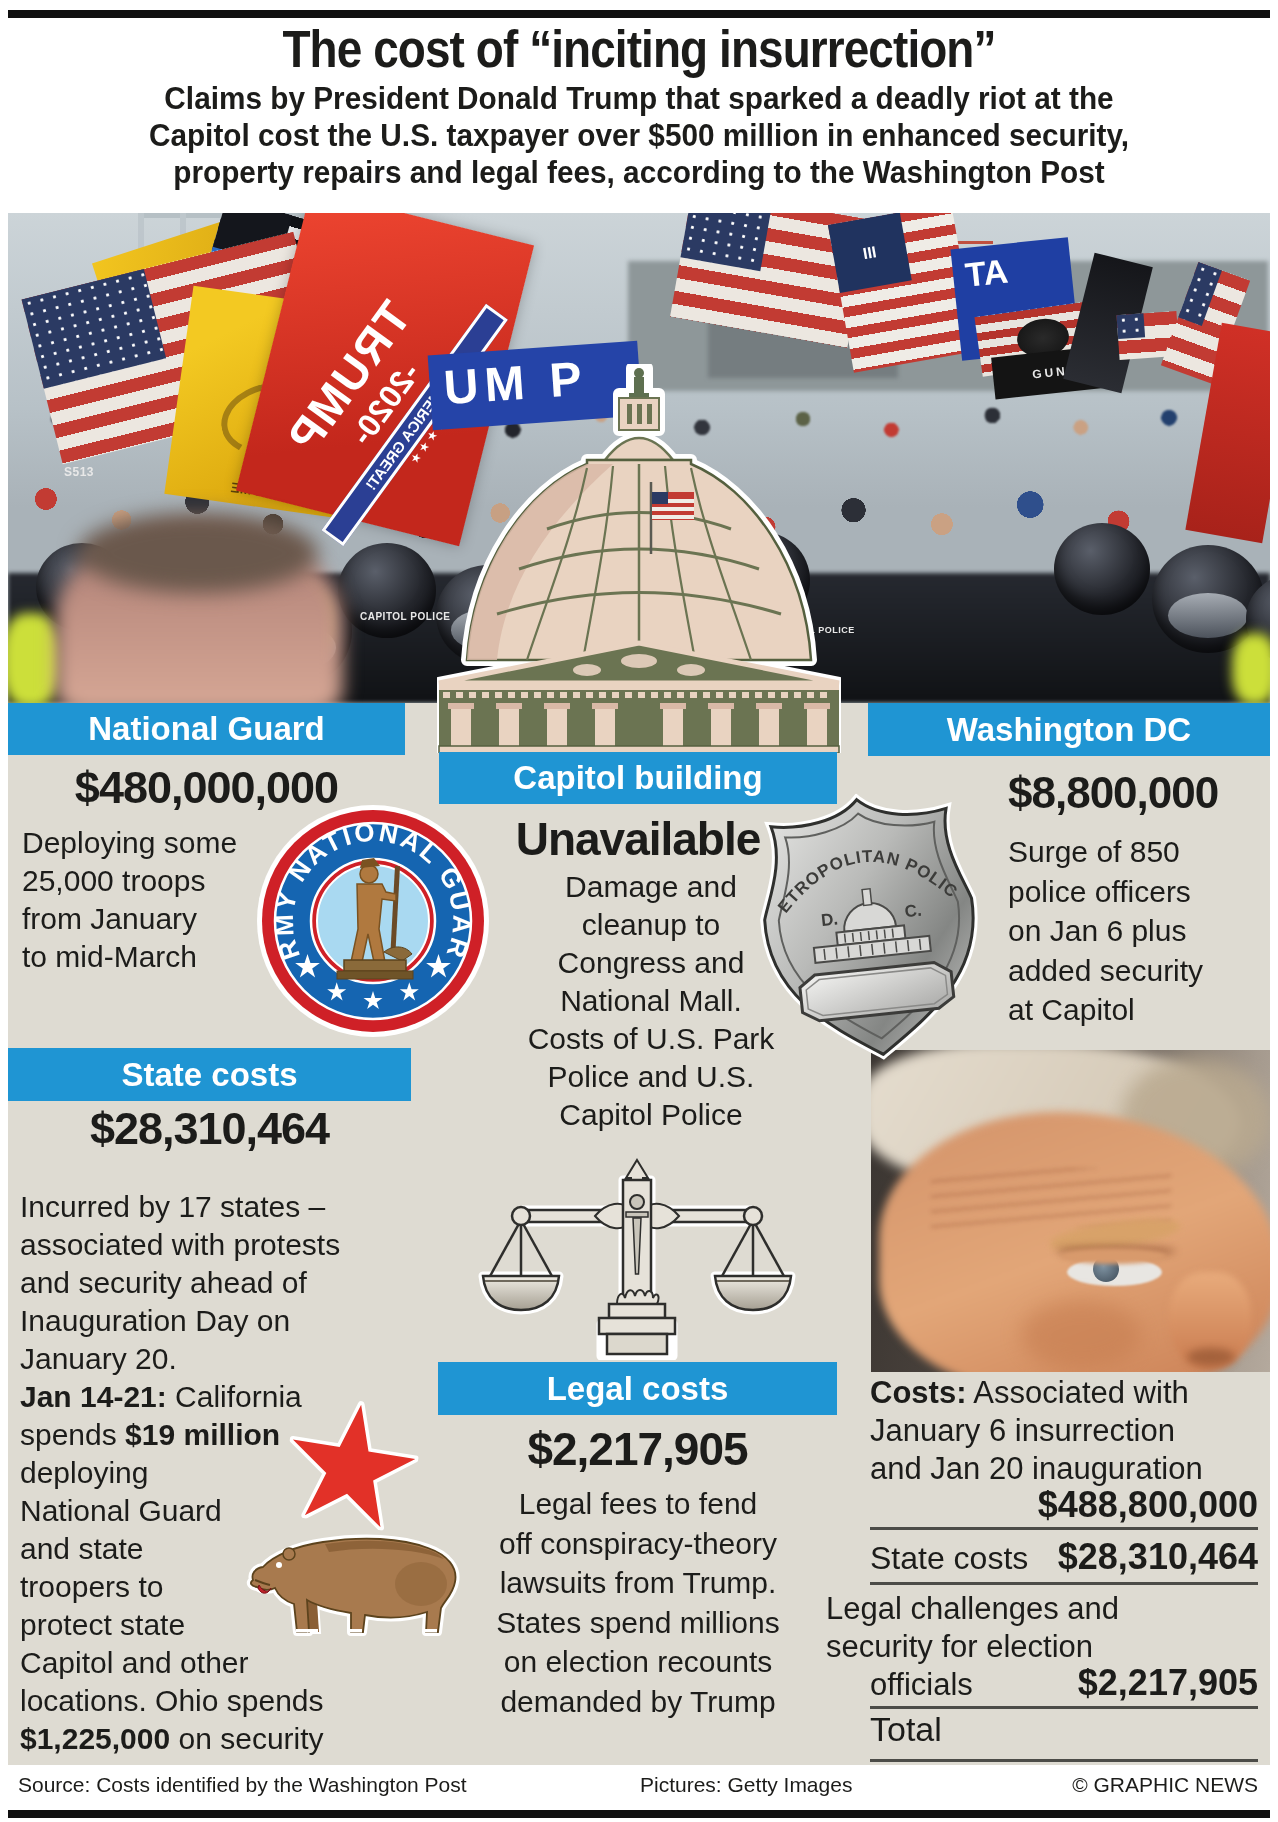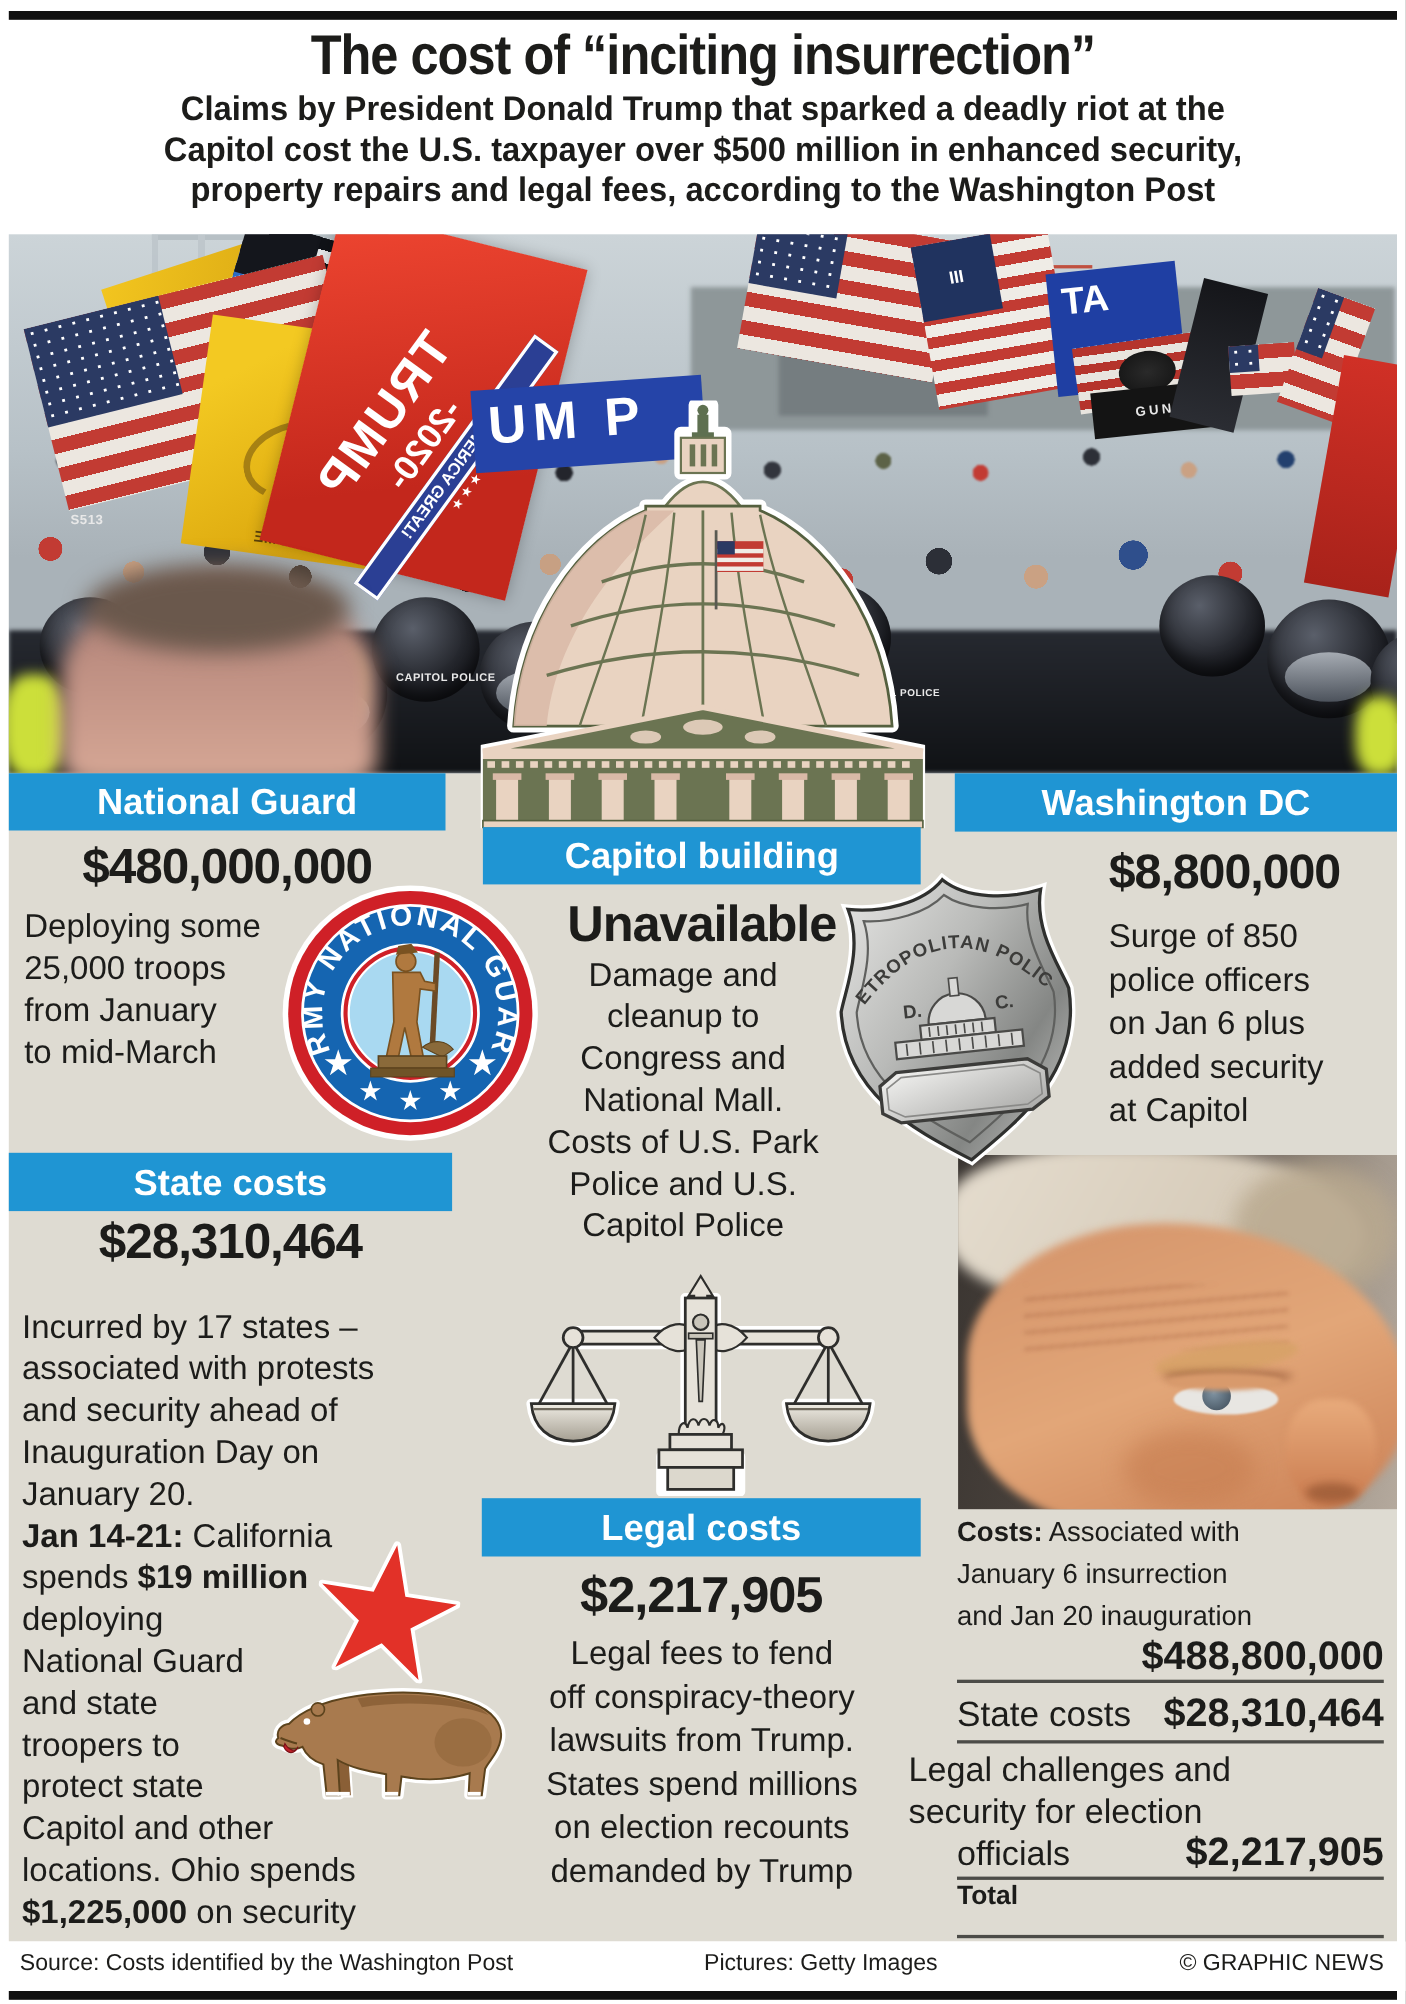--- a/index.html
+++ b/index.html
@@ -374,21 +374,21 @@
         <path d="M26,63 C30,70 36,71 38,66 C35,73 28,73 25,66 Z" fill="#c0222a" stroke="#7a1116" stroke-width="1"></path>
         <rect x="63" y="107" width="12" height="3.5" fill="#ffffff"></rect>
           <rect x="117" y="107" width="12" height="3.5" fill="#ffffff"></rect>
           <rect x="192" y="107" width="12" height="3.5" fill="#ffffff"></rect>
           <rect x="74" y="107" width="11" height="3.5" fill="#ffffff"></rect>
       </g>
     </svg>
   </div>
 
   <div class="amount" style="left:439px;top:812px;width:398px;font-size:46px">Unavailable</div>
-  <div class="bodytxt rich ctr" style="left:422px;top:868px;width:398px">
+  <div class="bodytxt rich ctr" style="left:452px;top:868px;width:398px">
       <div>Damage and</div>
       <div>cleanup to</div>
       <div>Congress and</div>
       <div>National Mall.</div>
       <div>Costs of U.S. Park</div>
       <div>Police and U.S.</div>
       <div>Capitol Police</div>
     </div>
 
   <div class="svgart" style="left:477px;top:1158px;width:320px;height:202px;z-index:5">
@@ -520,21 +520,21 @@
     <div class="tl" style="left:178px;top:172px;width:132px;height:26px;border-radius:50%;background:#d8a269;filter:blur(3px);transform:rotate(-8deg)"></div>
     <div class="tl" style="left:185px;top:196px;width:120px;height:10px;border-radius:50%;background:#8a4f30;filter:blur(4px);opacity:.7"></div>
     <div class="tl" style="left:196px;top:208px;width:95px;height:28px;border-radius:50%;background:#e8e6e2;filter:blur(1px)"></div>
     <div class="tl" style="left:222px;top:206px;width:26px;height:26px;border-radius:50%;background:radial-gradient(circle at 40% 40%,#7f93a2,#3d4a56)"></div>
     <div class="tl" style="left:190px;top:198px;width:105px;height:16px;border-radius:50%;background:#d89a6c;filter:blur(2px)"></div>
     <div class="tl" style="left:298px;top:222px;width:82px;height:98px;border-radius:50% 50% 60% 60%;background:linear-gradient(#e8ab7c,#c97a4e);filter:blur(3px)"></div>
     <div class="tl" style="left:316px;top:298px;width:48px;height:18px;border-radius:50%;background:#9a5a36;filter:blur(4px);opacity:.8"></div>
     <div class="tl" style="left:150px;top:250px;width:120px;height:70px;border-radius:50%;background:#c67d50;filter:blur(10px);opacity:.6"></div>
   </div>
 
-  <div class="bodytxt rich" style="left:870px;top:1374px;width:388px;font-size:25px">
+  <div class="bodytxt rich" style="left:870px;top:1374px;width:388px;font-size:31px">
       <div><b>Costs:</b><span> Associated with</span></div>
       <div>January 6 insurrection</div>
       <div>and Jan 20 inauguration</div>
     </div>
   <div class="bodytxt" style="left:870px;top:1486px;width:388px;text-align:right;font-weight:bold;font-size:36px">$488,800,000</div>
   <div class="srule" style="top:1527px"></div>
   <div class="sumrow" style="top:1536px">
     <span style="font-size:32px">State costs</span>
     <span style="font-size:36px;font-weight:bold">$28,310,464</span>
   </div>
@@ -542,21 +542,21 @@
   <div class="bodytxt rich" style="left:826px;top:1590px;width:388px;font-size:31px">
       <div>Legal challenges and</div>
       <div>security for election</div>
     </div>
   <div class="sumrow" style="top:1662px">
     <span style="font-size:31px">officials</span>
     <span style="font-size:36px;font-weight:bold">$2,217,905</span>
   </div>
   <div class="srule" style="top:1706px"></div>
   <div class="sumrow" style="top:1710px">
-    <span style="font-size:24px;font-weight:bold">Total</span>
+    <span style="font-size:34px;font-weight:normal">Total</span>
   </div>
   <div class="srule" style="top:1759px"></div>
 
   <div class="footer">
     <span style="left:18px">Source: Costs identified by the Washington Post</span>
     <span style="left:640px">Pictures: Getty Images</span>
     <span style="right:20px">© GRAPHIC NEWS</span>
   </div>
   <div class="rule" style="left:8px;top:1810px;width:1262px;height:8px"></div>
 

